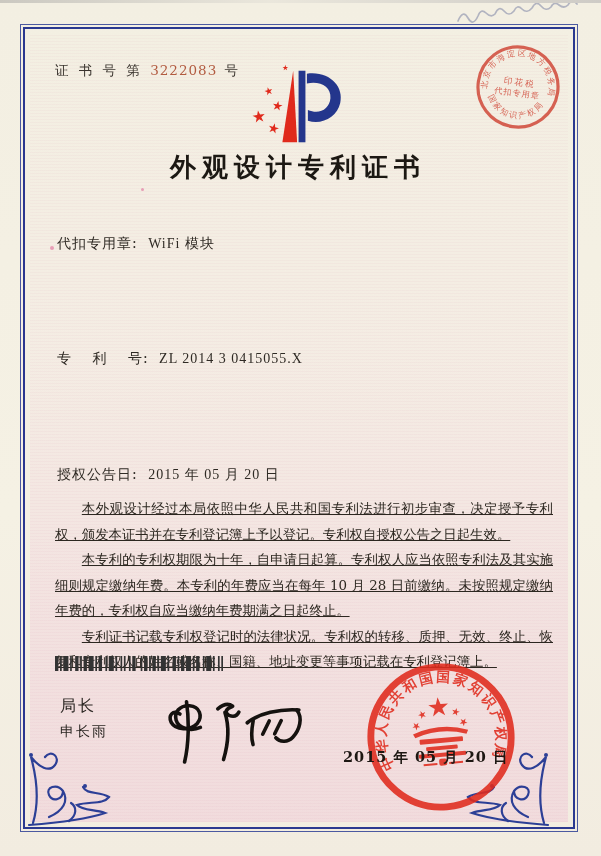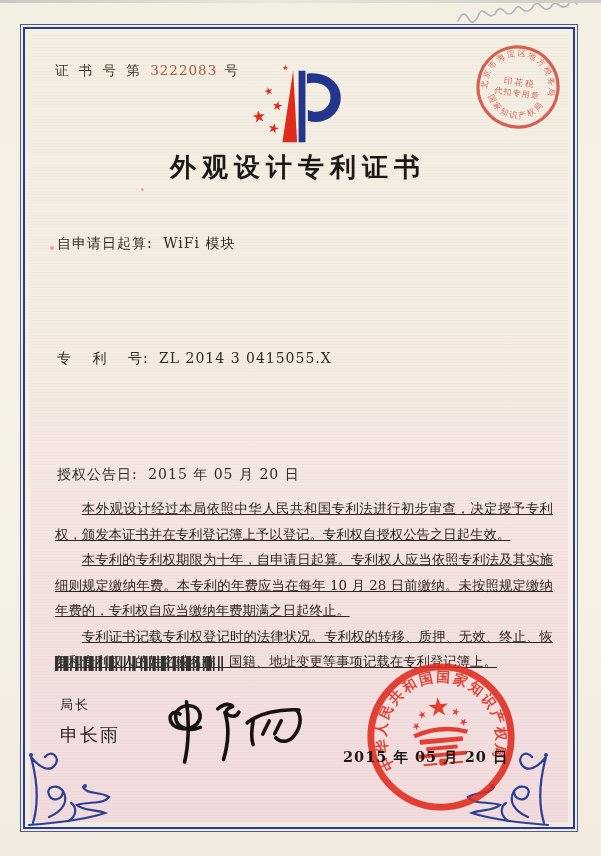--- a/index.html
+++ b/index.html
@@ -16,29 +16,29 @@
 
   .cert-no{position:absolute;left:55px;top:62px;font-size:13.5px;color:#3a342e;letter-spacing:3px;}
   .cert-no .num{color:#b25b40;letter-spacing:1px;}
 
   .logo{position:absolute;left:252px;top:58px;width:100px;height:98px;}
 
   .title{position:absolute;left:20px;top:150px;width:556px;text-align:center;font-size:26px;font-weight:bold;color:#1c1813;letter-spacing:6px;}
 
   .field{position:absolute;left:57px;font-size:14px;color:#2f2a24;white-space:nowrap;}
   .field .lab{letter-spacing:1px;}
-  .field .val{margin-left:6px;letter-spacing:1px;}
+  .field .val{margin-left:6px;letter-spacing:1px;font-family:Liberation Serif, serif;}
   .f0{top:235px}.f1{top:287px}.f2{top:350px}.f3{top:372px}.f4{top:421px}.f5{top:466px}
 
   .body-text{position:absolute;left:55px;top:496px;width:498px;font-size:13.4px;line-height:25.5px;color:#2c2720;text-align:justify;text-decoration:underline;}
   .body-text p{margin:0;text-indent:2em;}
 
   .barcode{position:absolute;left:55px;top:656px;width:168px;height:15px;}
-  .signer-title{position:absolute;left:60px;top:696px;font-family:"Liberation Sans",sans-serif;font-size:13px;color:#2a2622;letter-spacing:2px;}
-  .signer-name{position:absolute;left:60px;top:723px;font-family:"Liberation Sans",sans-serif;font-size:18px;color:#2a2622;letter-spacing:2px;}
+  .signer-title{position:absolute;left:60px;top:696px;font-family:"Liberation Sans",sans-serif;font-size:16px;color:#2a2622;letter-spacing:2px;}
+  .signer-name{position:absolute;left:60px;top:723px;font-family:"Liberation Sans",sans-serif;font-size:14px;color:#2a2622;letter-spacing:2px;}
   .signature{position:absolute;left:140px;top:660px;width:200px;height:110px;z-index:4;transform:rotate(-2deg);}
 
   .office-seal{position:absolute;left:362px;top:658px;width:158px;height:158px;opacity:.88;transform:rotate(-5deg);z-index:5;}
   .issue-date{position:absolute;left:343px;top:748px;font-size:14.5px;font-weight:600;color:#1d1712;letter-spacing:1px;z-index:6;}
 
   .tax-stamp{position:absolute;left:473px;top:42px;width:90px;height:90px;opacity:.82;transform:rotate(8deg);z-index:5;}
   .scrawl{position:absolute;left:452px;top:3px;width:148px;height:28px;opacity:.55;}
 
   .flourish{position:absolute;width:112px;height:98px;z-index:2;}
   .fl-left{left:25px;top:731px;}
@@ -101,21 +101,21 @@
     <use href="#lstar" transform="translate(33,10) scale(0.30)" fill="#e02a1c"></use>
     <use href="#lstar" transform="translate(16,34) scale(0.42) rotate(-15)" fill="#e02a1c"></use>
     <use href="#lstar" transform="translate(25,49) scale(0.52) rotate(10)" fill="#e02a1c"></use>
     <use href="#lstar" transform="translate(6,60) scale(0.66) rotate(-8)" fill="#e02a1c"></use>
     <use href="#lstar" transform="translate(21,72) scale(0.55) rotate(14)" fill="#e02a1c"></use>
   </svg>
 
   <div class="title">外观设计专利证书</div>
 
   <div class="field f0">
-    <span class="lab">自申请日起算:</span>
+    <span class="lab">代扣专用章:</span>
     <span class="val">WiFi 模块</span>
   </div>
   <div class="field f2">
     <span class="lab">专　 利　 号:</span>
     <span class="val">ZL 2014 3 0415055.X</span>
   </div>
   <div class="field f5">
     <span class="lab">授权公告日:</span>
     <span class="val">2015 年 05 月 20 日</span>
   </div>

